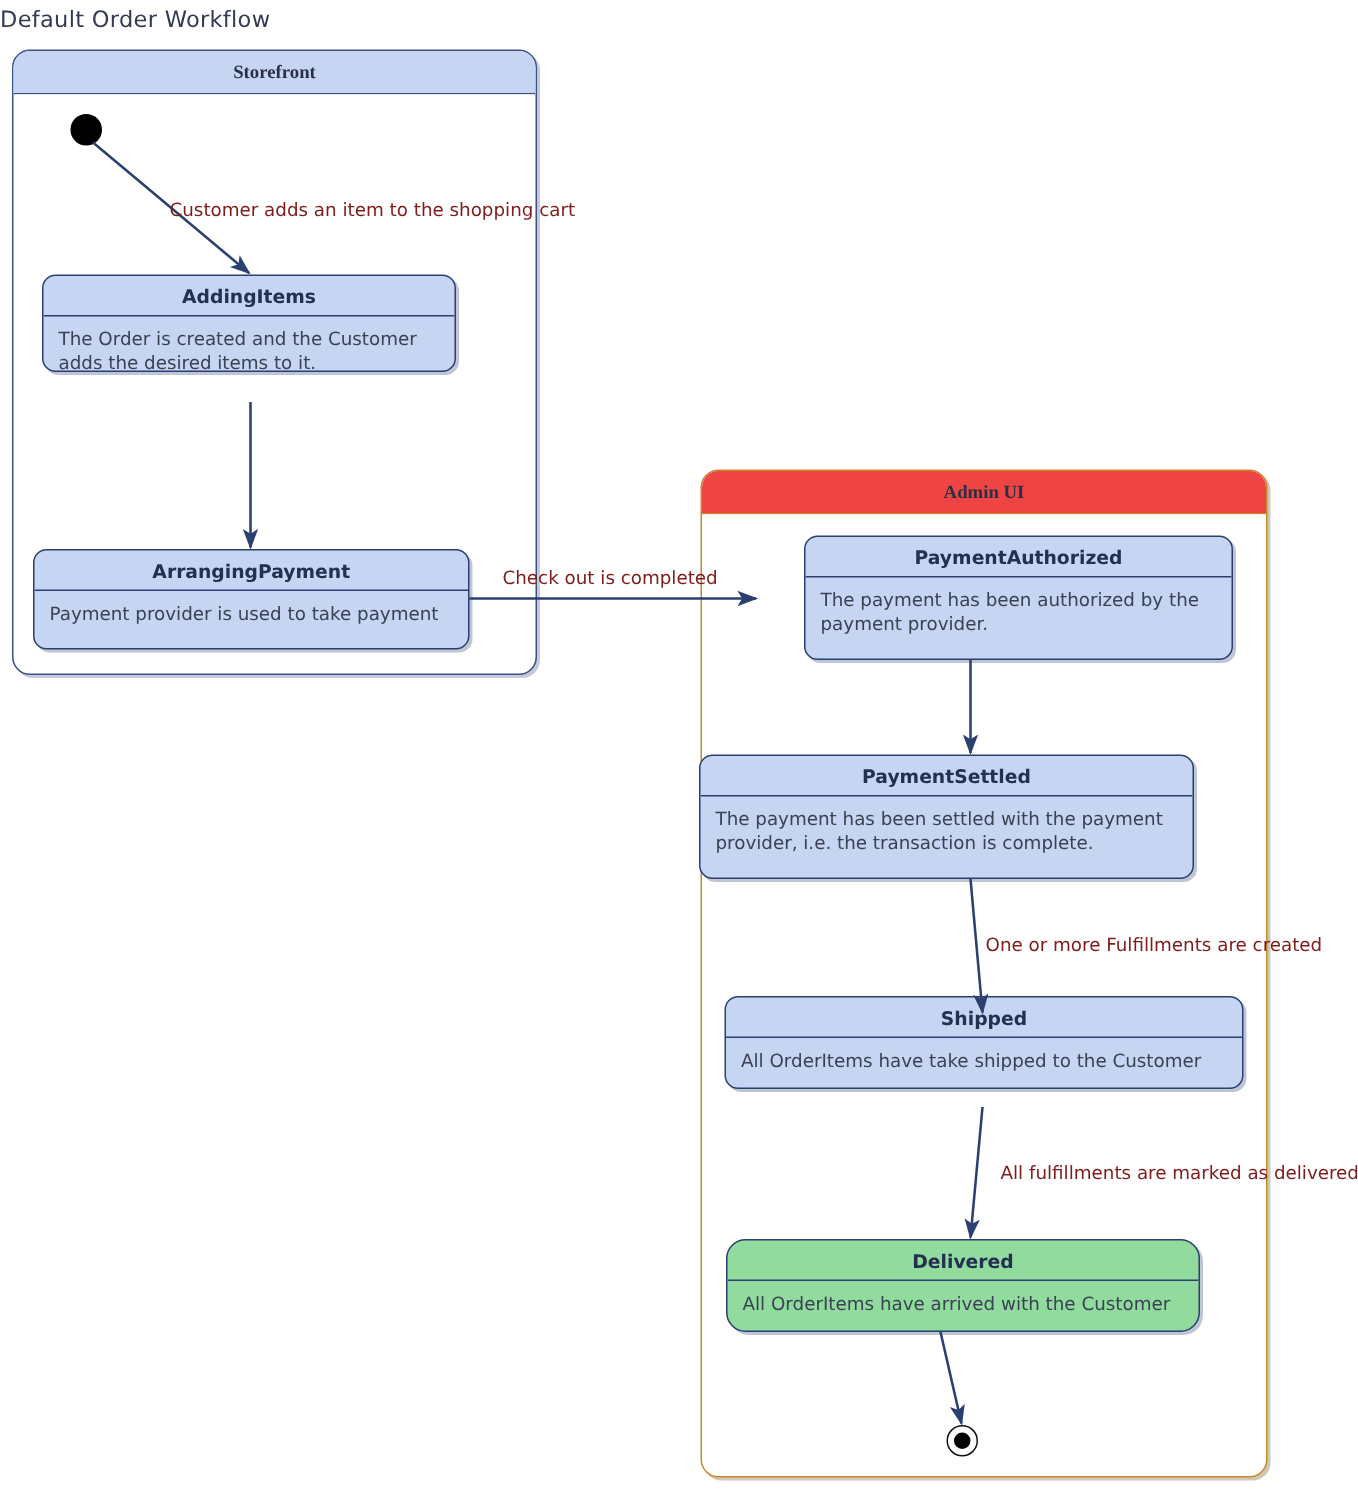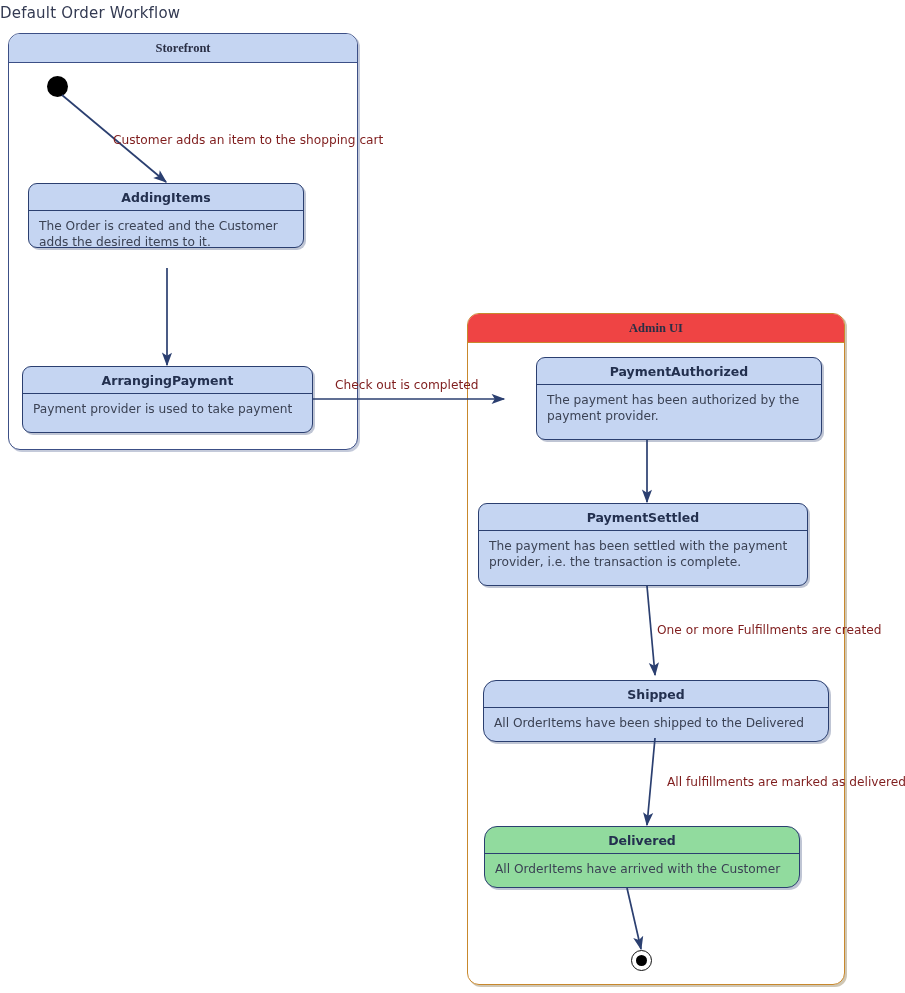--- a/index.html
+++ b/index.html
@@ -181,28 +181,28 @@
   <div class="composite adminui" style="left:467px; top:313px; width:378px; height:672px;">
     <div class="composite-header">Admin UI</div>
     <div class="composite-body"></div>
   </div>
 
   <div class="state blue" style="left:505px; top:357px; width:286px; height:83px;margin-left:31px;">
     <div class="state-title">PaymentAuthorized</div>
     <div class="state-desc">The payment has been authorized by the payment provider.</div>
   </div>
 
-  <div class="state blue" style="left:478px; top:503px; width:330px; height:83px;">
+  <div class="state blue" style="left:466px; top:503px; width:330px; height:83px;">
     <div class="state-title">PaymentSettled</div>
     <div class="state-desc">The payment has been settled with the payment provider, i.e. the transaction is complete.</div>
   </div>
 
-  <div class="state blue" style="left:483px; top:680px; width:346px; height:62px;border-radius:13px;">
+  <div class="state blue" style="left:483px; top:664px; width:346px; height:62px;">
     <div class="state-title">Shipped</div>
-    <div class="state-desc">All OrderItems have been shipped to the Delivered</div>
+    <div class="state-desc">All OrderItems have take shipped to the Customer</div>
   </div>
 
   <div class="state green" style="left:484px; top:826px; width:316px; height:62px;border-radius:13px;">
     <div class="state-title">Delivered</div>
     <div class="state-desc">All OrderItems have arrived with the Customer</div>
   </div>
 
   <div class="final-state" style="left:631px; top:950px;"></div>
 
   <svg class="svg-layer" viewBox="0 0 905 993">

